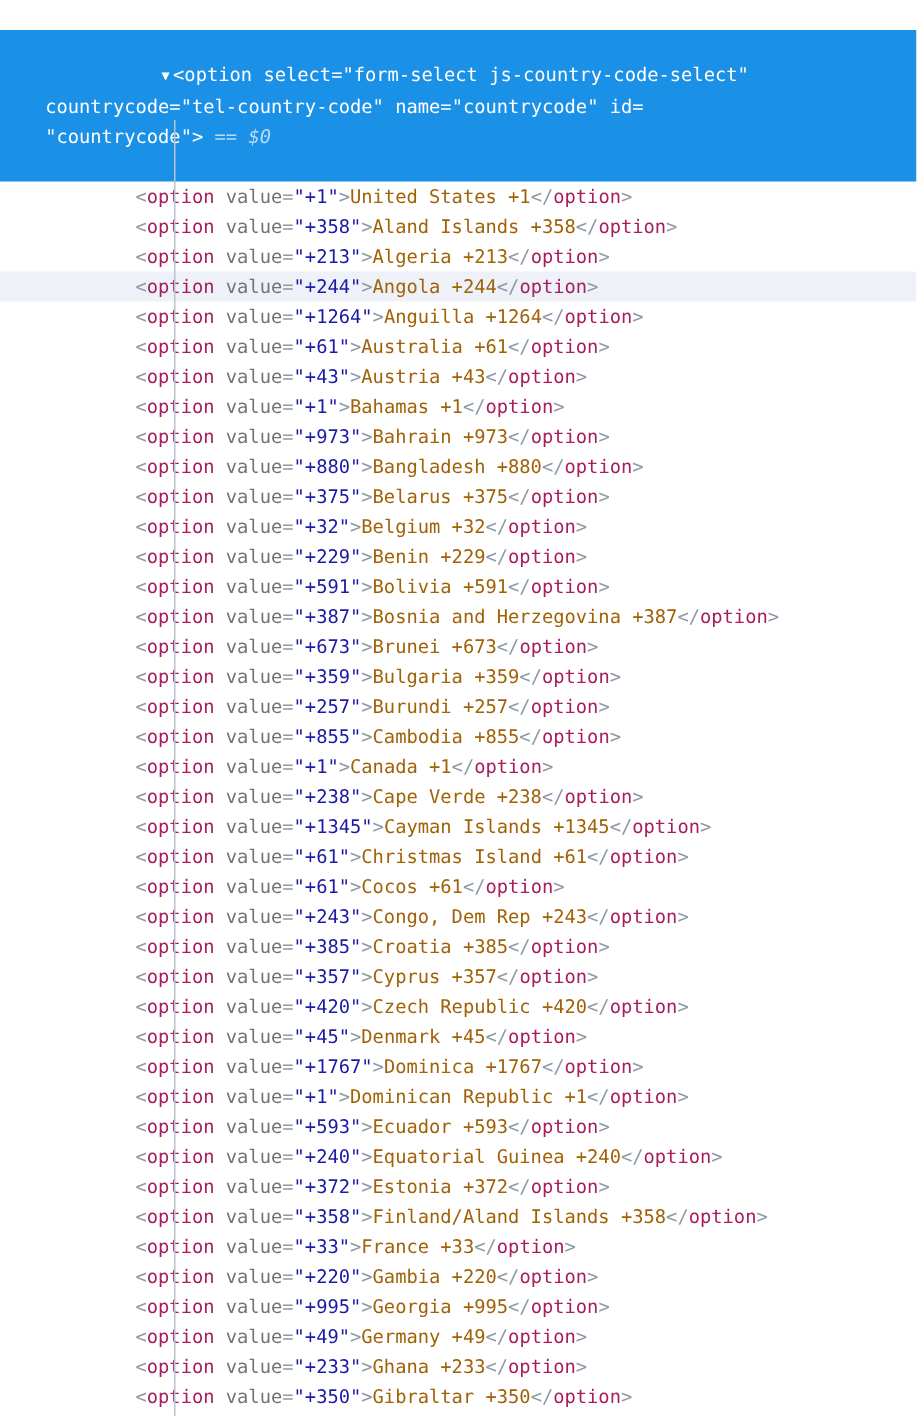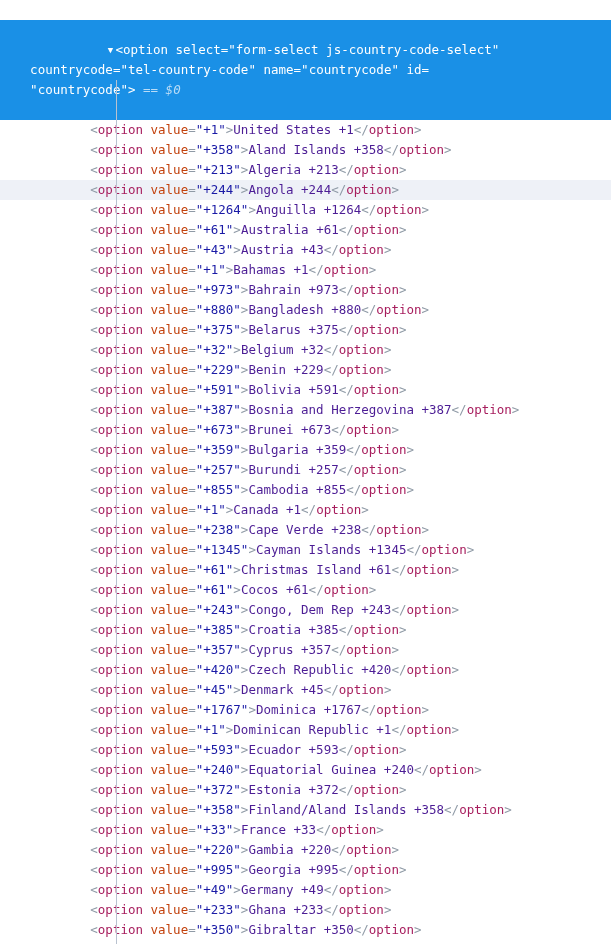--- a/index.html
+++ b/index.html
@@ -77,23 +77,23 @@
     text-align: center;
     color: #5a5a5a;
     font-size: 9px;
     vertical-align: 1px;
   }
   .selected .twisty { color: #ffffff; }
 
   
   .punct      { color: #8f9aa6; }            
   .tag        { color: #a71d5d; }            
-  .attr-name  { color: #c2410c; }            
+  .attr-name  { color: #737373; }            
   .attr-val   { color: #1a1aa6; }            
-  .text-node  { color: #4c1d95; }            
+  .text-node  { color: #a16207; }            
 
   .selected .punct,
   .selected .tag,
   .selected .attr-name,
   .selected .attr-val,
   .selected .text-node { color: #ffffff; }
 
   
   .dollar-zero {
     color: #b9dcf7;

